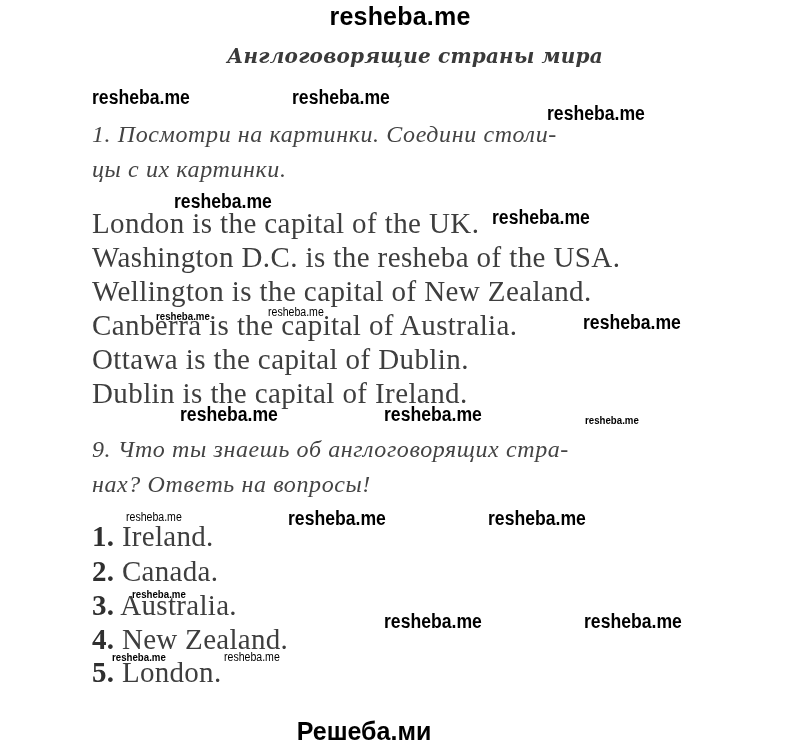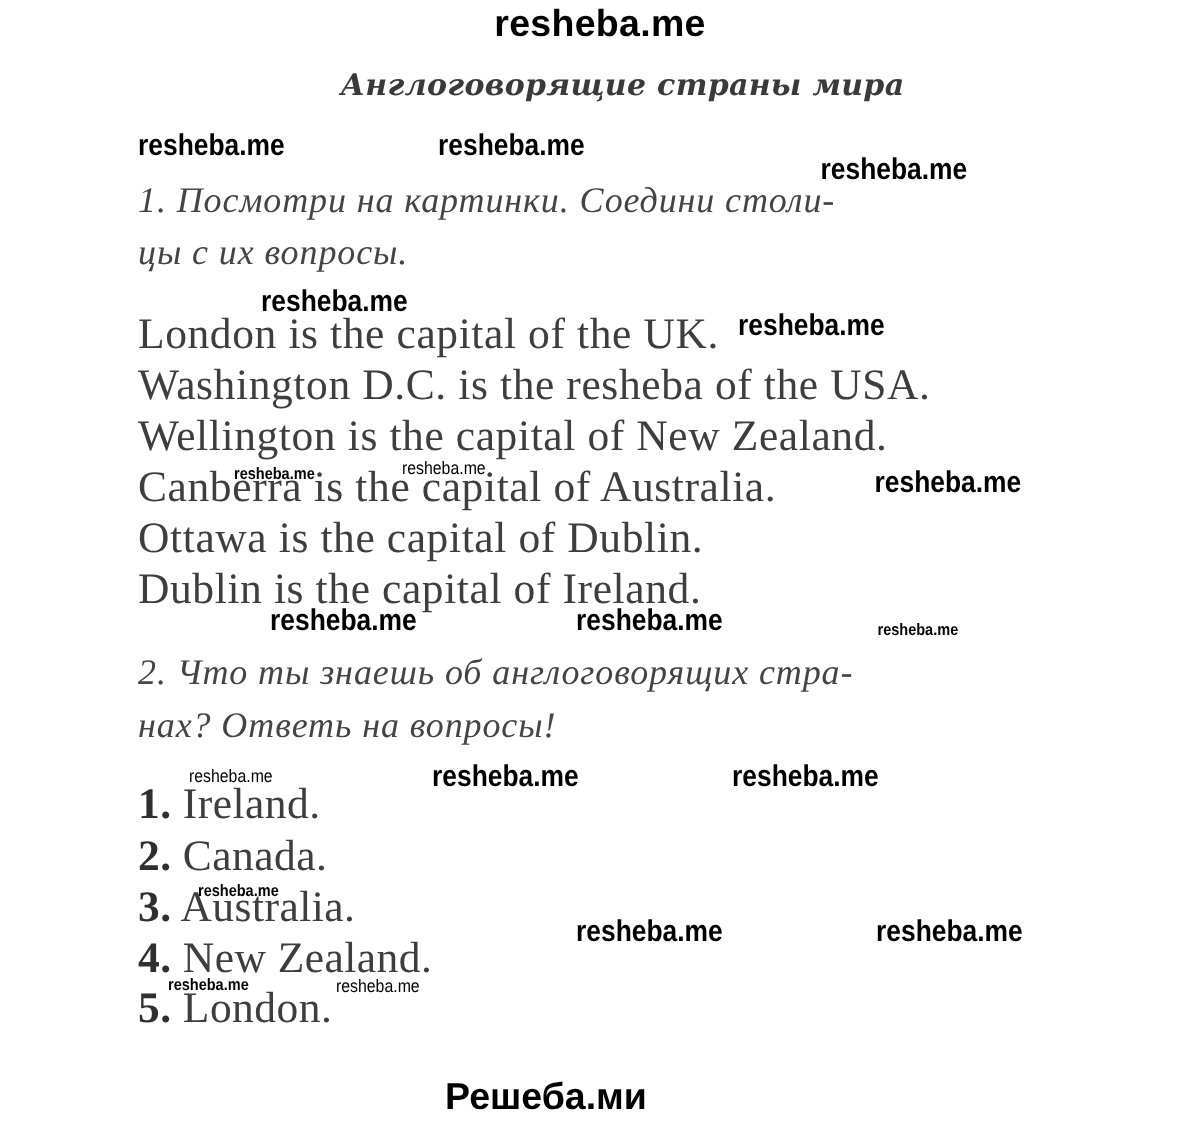--- a/index.html
+++ b/index.html
@@ -94,30 +94,30 @@
     .wm.thin { font-size: 12px; font-weight: normal; }
   </style>
 </head>
 <body>
 
 <div class="abs site-header">resheba.me</div>
 
 <div class="abs page-title">Англоговорящие страны мира</div>
 
 <div class="abs task-heading" style="top:117px;">1. Посмотри на картинки. Соедини столи-</div>
-<div class="abs task-heading" style="top:152px;">цы с их вопросы.</div>
+<div class="abs task-heading" style="top:152px;">цы с их картинки.</div>
 
 <div class="abs sentence" style="top:206px;">London is the capital of the UK.</div>
 <div class="abs sentence" style="top:240px;">Washington D.C. is the resheba of the USA.</div>
 <div class="abs sentence" style="top:274px;">Wellington is the capital of New Zealand.</div>
 <div class="abs sentence" style="top:308px;">Canberra is the capital of Australia.</div>
 <div class="abs sentence" style="top:342px;">Ottawa is the capital of Dublin.</div>
 <div class="abs sentence" style="top:376px;">Dublin is the capital of Ireland.</div>
 
-<div class="abs task-heading" style="top:432px;">2. Что ты знаешь об англоговорящих стра-</div>
+<div class="abs task-heading" style="top:432px;">9. Что ты знаешь об англоговорящих стра-</div>
 <div class="abs task-heading" style="top:467px;">нах? Ответь на вопросы!</div>
 
 <div class="abs answer" style="top:520px;"><span class="num">1.</span><span> Ireland.</span></div>
 <div class="abs answer" style="top:555px;"><span class="num">2.</span><span> Canada.</span></div>
 <div class="abs answer" style="top:589px;"><span class="num">3.</span><span> Australia.</span></div>
 <div class="abs answer" style="top:623px;"><span class="num">4.</span><span> New Zealand.</span></div>
 <div class="abs answer" style="top:656px;"><span class="num">5.</span><span> London.</span></div>
 
 <div class="wm big" style="left:92px; top:86px;">resheba.me</div>
 <div class="wm big" style="left:292px; top:86px;">resheba.me</div>

